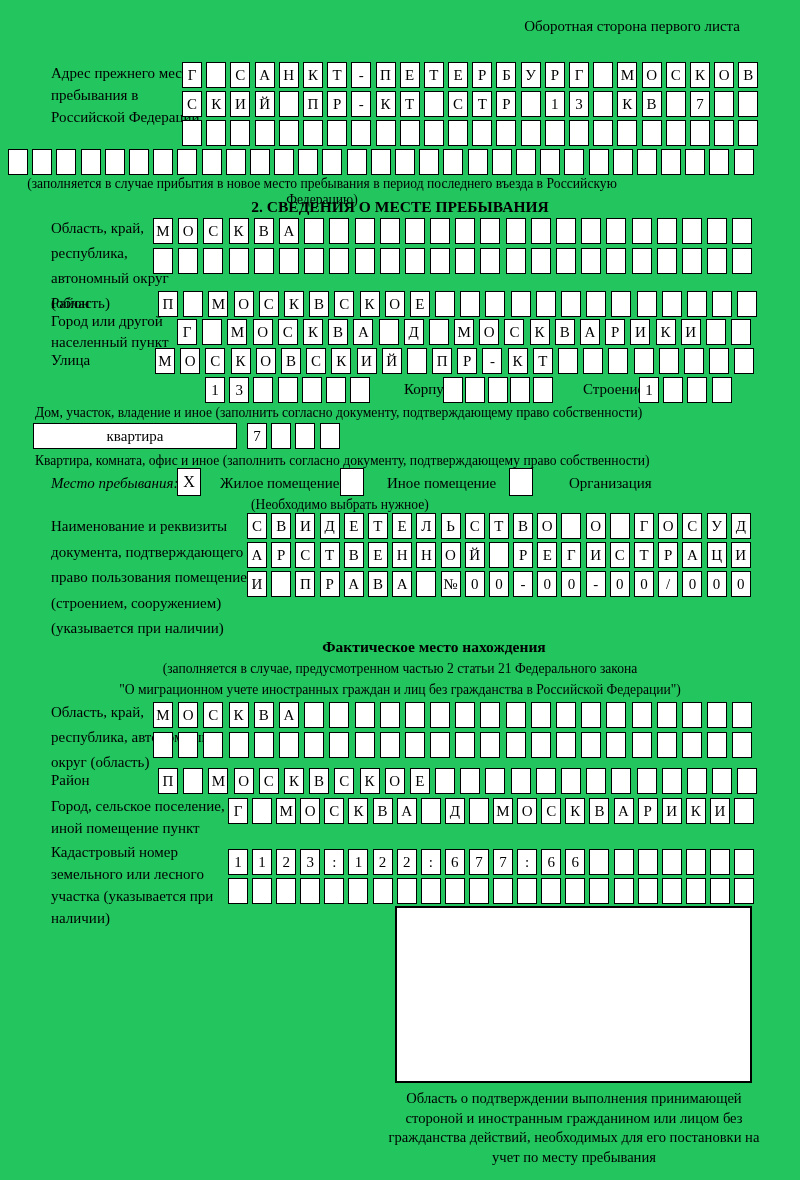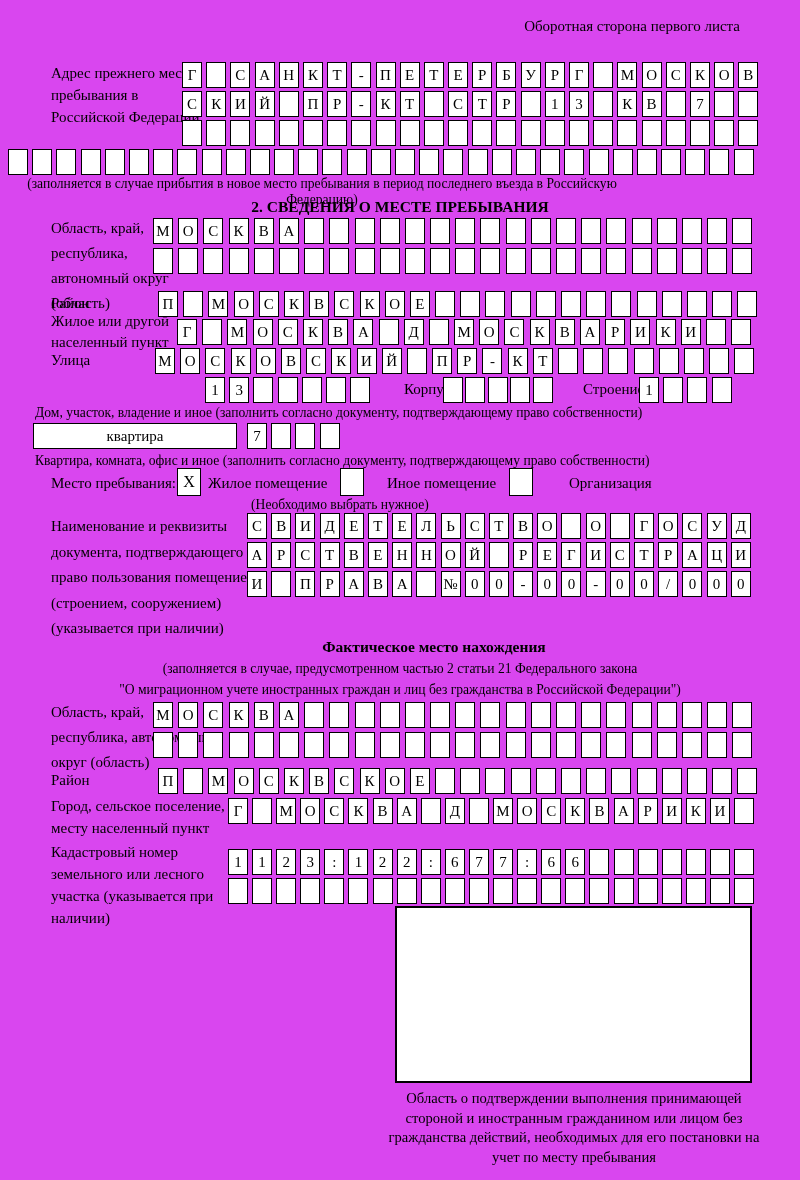--- a/index.html
+++ b/index.html
@@ -1,17 +1,17 @@
 <!DOCTYPE html>
 <html><head>
 <meta charset="utf-8">
 <style>
   html,body{margin:0;padding:0;background:#fff;}
   .page{
-    position:relative;width:800px;height:1180px;background:#d946ef;
+    position:relative;width:800px;height:1180px;background:#22c55e;
     font-family:"Liberation Serif","DejaVu Serif",serif;color:#000;overflow:hidden;
   }
   .abs{position:absolute;}
   .lbl{font-size:15px;line-height:21px;margin-left:16px;}
   .cap{font-size:13.6px;}
   .hdr{font-size:15.5px;font-weight:bold;text-align:center;width:100%;}
   .center{text-align:center;}
   .cells{position:absolute;display:flex;}
   .cell{
     width:20px;height:26px;border:1.7px solid #000;box-sizing:border-box;
@@ -228,21 +228,21 @@
       <span class="cell"></span>
       <span class="cell"></span>
       <span class="cell"></span>
       <span class="cell"></span>
       <span class="cell"></span>
       <span class="cell"></span>
       <span class="cell"></span>
       <span class="cell"></span>
     </div>
 
-  <div class="abs lbl" style="left:35px;top:311px;width:150px;line-height:21px;">Жилое или другой населенный пункт</div>
+  <div class="abs lbl" style="left:35px;top:311px;width:150px;line-height:21px;">Город или другой населенный пункт</div>
   <div class="cells gB" style="left:177px;top:319px;">
       <span class="cell">Г</span>
       <span class="cell"></span>
       <span class="cell">М</span>
       <span class="cell">О</span>
       <span class="cell">С</span>
       <span class="cell">К</span>
       <span class="cell">В</span>
       <span class="cell">А</span>
       <span class="cell"></span>
@@ -318,23 +318,23 @@
 
   <div class="abs cap" style="left:35px;top:405px;width:760px;">Дом, участок, владение и иное (заполнить согласно документу, подтверждающему право собственности)</div>
   <div class="cells gA" style="left:247px;top:423px;">
       <span class="cell">7</span>
       <span class="cell"></span>
       <span class="cell"></span>
       <span class="cell"></span>
     </div>
   <div class="abs cap" style="left:35px;top:453px;width:760px;">Квартира, комната, офис и иное (заполнить согласно документу, подтверждающему право собственности)</div>
 
-  <div class="abs lbl" style="left:35px;top:473px;">Место пребывания:</div>
+  <div class="abs lbl" style="left:35px;top:473px;font-style:italic;">Место пребывания:</div>
   <div class="abs cb" style="left:177px;top:468px;">X</div>
-  <div class="abs lbl" style="left:192px;top:473px;text-align:right;">Жилое помещение</div>
+  <div class="abs lbl" style="left:204px;top:473px;text-align:right;">Жилое помещение</div>
   <div class="abs cb" style="left:340px;top:468px;"></div>
   <div class="abs lbl" style="left:371px;top:473px;">Иное помещение</div>
   <div class="abs cb" style="left:509px;top:468px;"></div>
   <div class="abs lbl" style="left:553px;top:473px;">Организация</div>
   <div class="abs lbl" style="left:35px;top:514px;width:210px;line-height:25.5px;">Наименование и реквизиты документа, подтверждающего право пользования помещением (строением, сооружением) (указывается при наличии)</div>
 
   <div class="abs cap" style="left:140px;top:497px;width:400px;text-align:center;">(Необходимо выбрать нужное)</div>
   <div class="cells gA" style="left:247px;top:513px;">
       <span class="cell">С</span>
       <span class="cell">В</span>
@@ -484,21 +484,21 @@
       <span class="cell"></span>
       <span class="cell"></span>
       <span class="cell"></span>
       <span class="cell"></span>
       <span class="cell"></span>
       <span class="cell"></span>
       <span class="cell"></span>
       <span class="cell"></span>
     </div>
 
-  <div class="abs lbl" style="left:35px;top:795px;width:195px;line-height:22px;">Город, сельское поселение, месту населенный пункт</div>
+  <div class="abs lbl" style="left:35px;top:795px;width:195px;line-height:22px;">Город, сельское поселение, иной помещение пункт</div>
   <div class="cells gC" style="left:228px;top:798px;">
       <span class="cell">Г</span>
       <span class="cell"></span>
       <span class="cell">М</span>
       <span class="cell">О</span>
       <span class="cell">С</span>
       <span class="cell">К</span>
       <span class="cell">В</span>
       <span class="cell">А</span>
       <span class="cell"></span>

